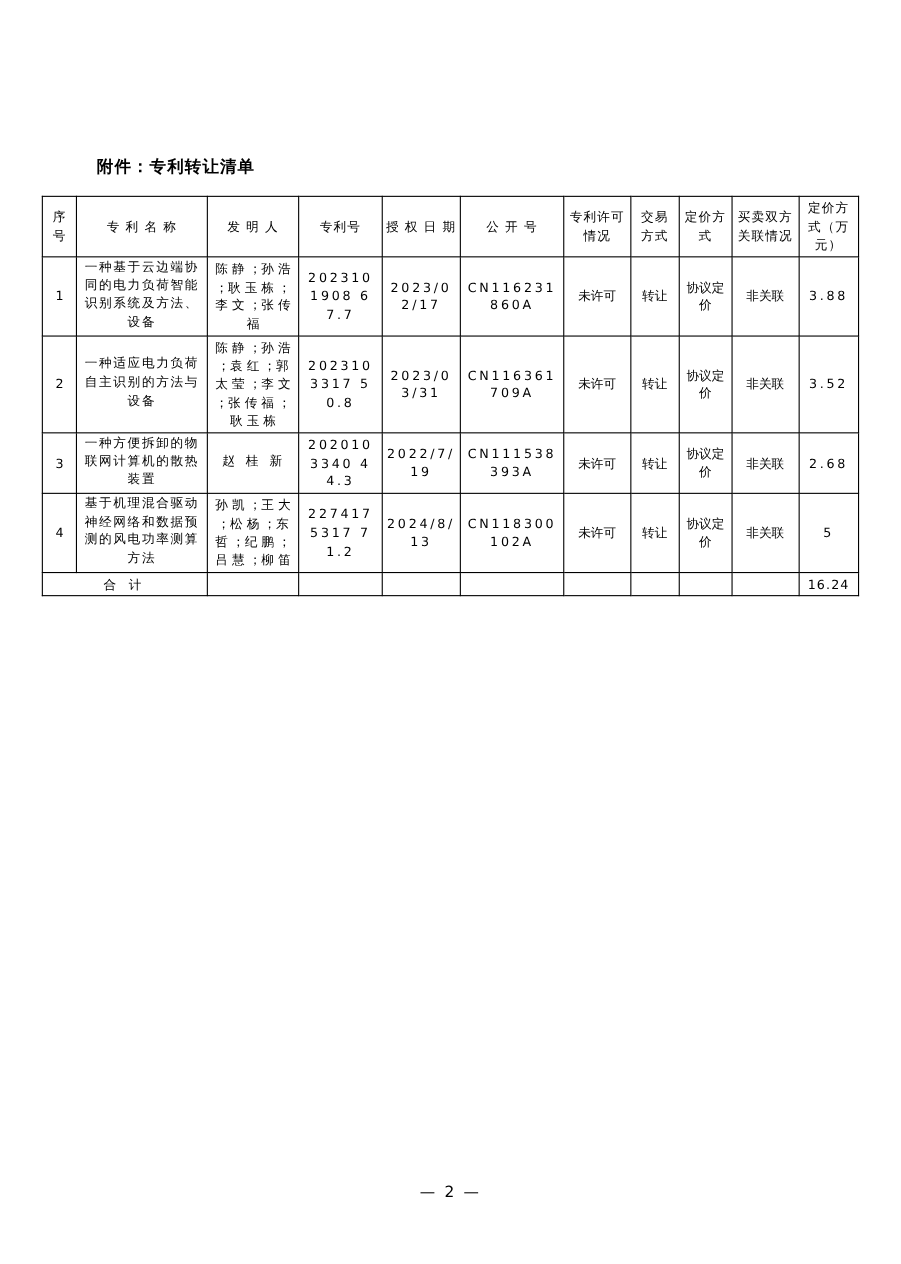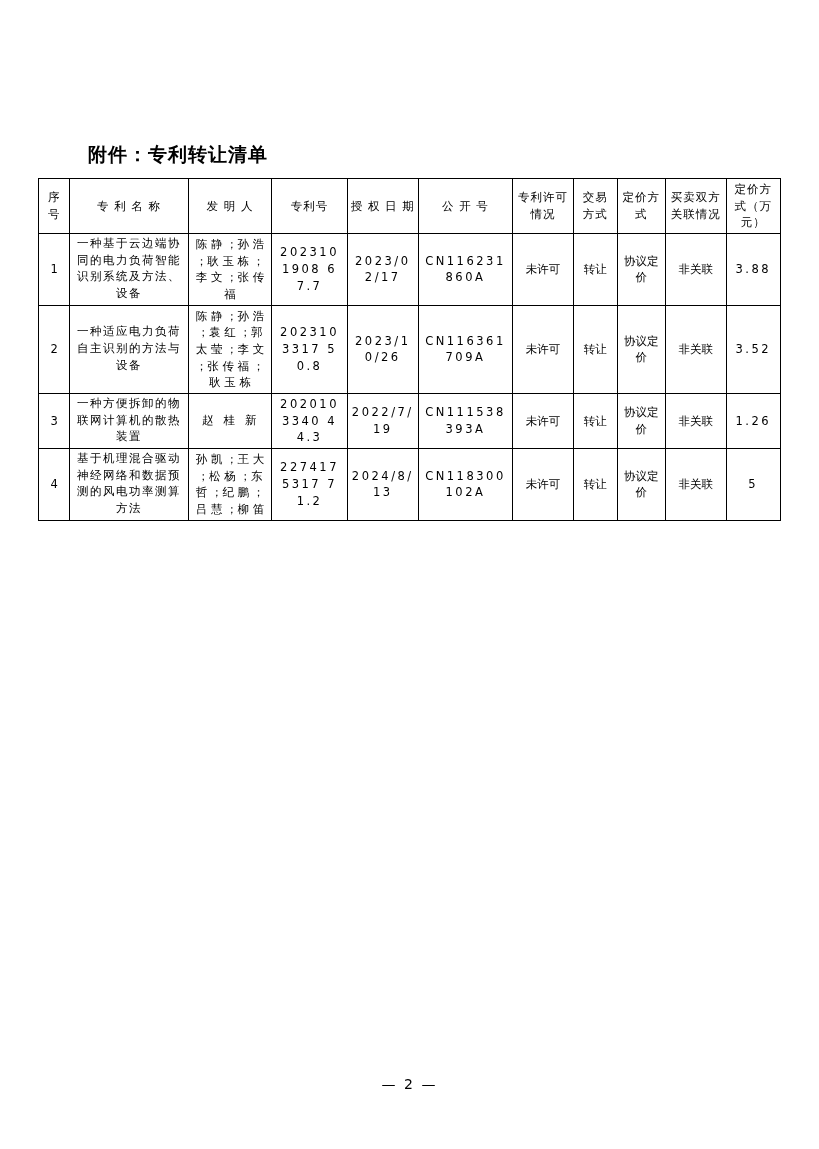--- a/index.html
+++ b/index.html
@@ -18,21 +18,21 @@
     position: absolute;
     left: 0; top: 0;
     width: 819px;
     height: 1149px;
     overflow: hidden;
   }
   .doc-title {
     position: absolute;
     left: 88px;
     top: 142px;
-    font-size: 19px;
+    font-size: 15px;
     font-weight: bold;
     letter-spacing: 1px;
     white-space: nowrap;
   }
   table.patent-table {
     position: absolute;
     left: 38px;
     top: 178px;
     width: 743px;
     border-collapse: collapse;
@@ -136,52 +136,64 @@
         <td>转让</td>
         <td>协议定价</td>
         <td>非关联</td>
         <td class="sp">3.88</td>
       </tr>
       <tr>
         <td>2</td>
         <td class="vert-pad sp1">一种适应电力负荷自主识别的方法与设备</td>
         <td>陈 静 ；孙 浩 ；袁 红 ；郭 太 莹 ；李 文 ；张 传 福 ；耿 玉 栋</td>
         <td class="sp">2023103317 50.8</td>
-        <td class="sp">2023/10/26</td>
+        <td class="sp">2023/03/31</td>
         <td class="sp">CN116361709A</td>
         <td>未许可</td>
         <td>转让</td>
         <td>协议定价</td>
         <td>非关联</td>
         <td class="sp">3.52</td>
       </tr>
       <tr>
         <td>3</td>
         <td class="vert-pad sp1">一种方便拆卸的物联网计算机的散热装置</td>
         <td class="sp1">赵 桂 新</td>
         <td class="sp">2020103340 44.3</td>
         <td class="sp">2022/7/19</td>
         <td class="sp">CN111538393A</td>
         <td>未许可</td>
         <td>转让</td>
         <td>协议定价</td>
         <td>非关联</td>
-        <td class="sp">1.26</td>
+        <td class="sp">2.68</td>
       </tr>
       <tr>
         <td>4</td>
         <td class="vert-pad sp1">基于机理混合驱动神经网络和数据预测的风电功率测算方法</td>
         <td>孙 凯 ；王 大 ；松 杨 ；东 哲 ；纪 鹏 ；吕 慧 ；柳 笛</td>
         <td class="sp">2274175317 71.2</td>
         <td class="sp">2024/8/13</td>
         <td class="sp">CN118300102A</td>
         <td>未许可</td>
         <td>转让</td>
         <td>协议定价</td>
         <td>非关联</td>
         <td class="sp">5</td>
       </tr>
+      <tr class="total-row">
+        <td colspan="2">合  计</td>
+        <td></td>
+        <td></td>
+        <td></td>
+        <td></td>
+        <td></td>
+        <td></td>
+        <td></td>
+        <td></td>
+        <td class="amt sp">16.24</td>
+      </tr>
     </tbody>
   </table>
 
   <div class="page-number">— 2 —</div>
 
 </div>
 
 </body></html>

